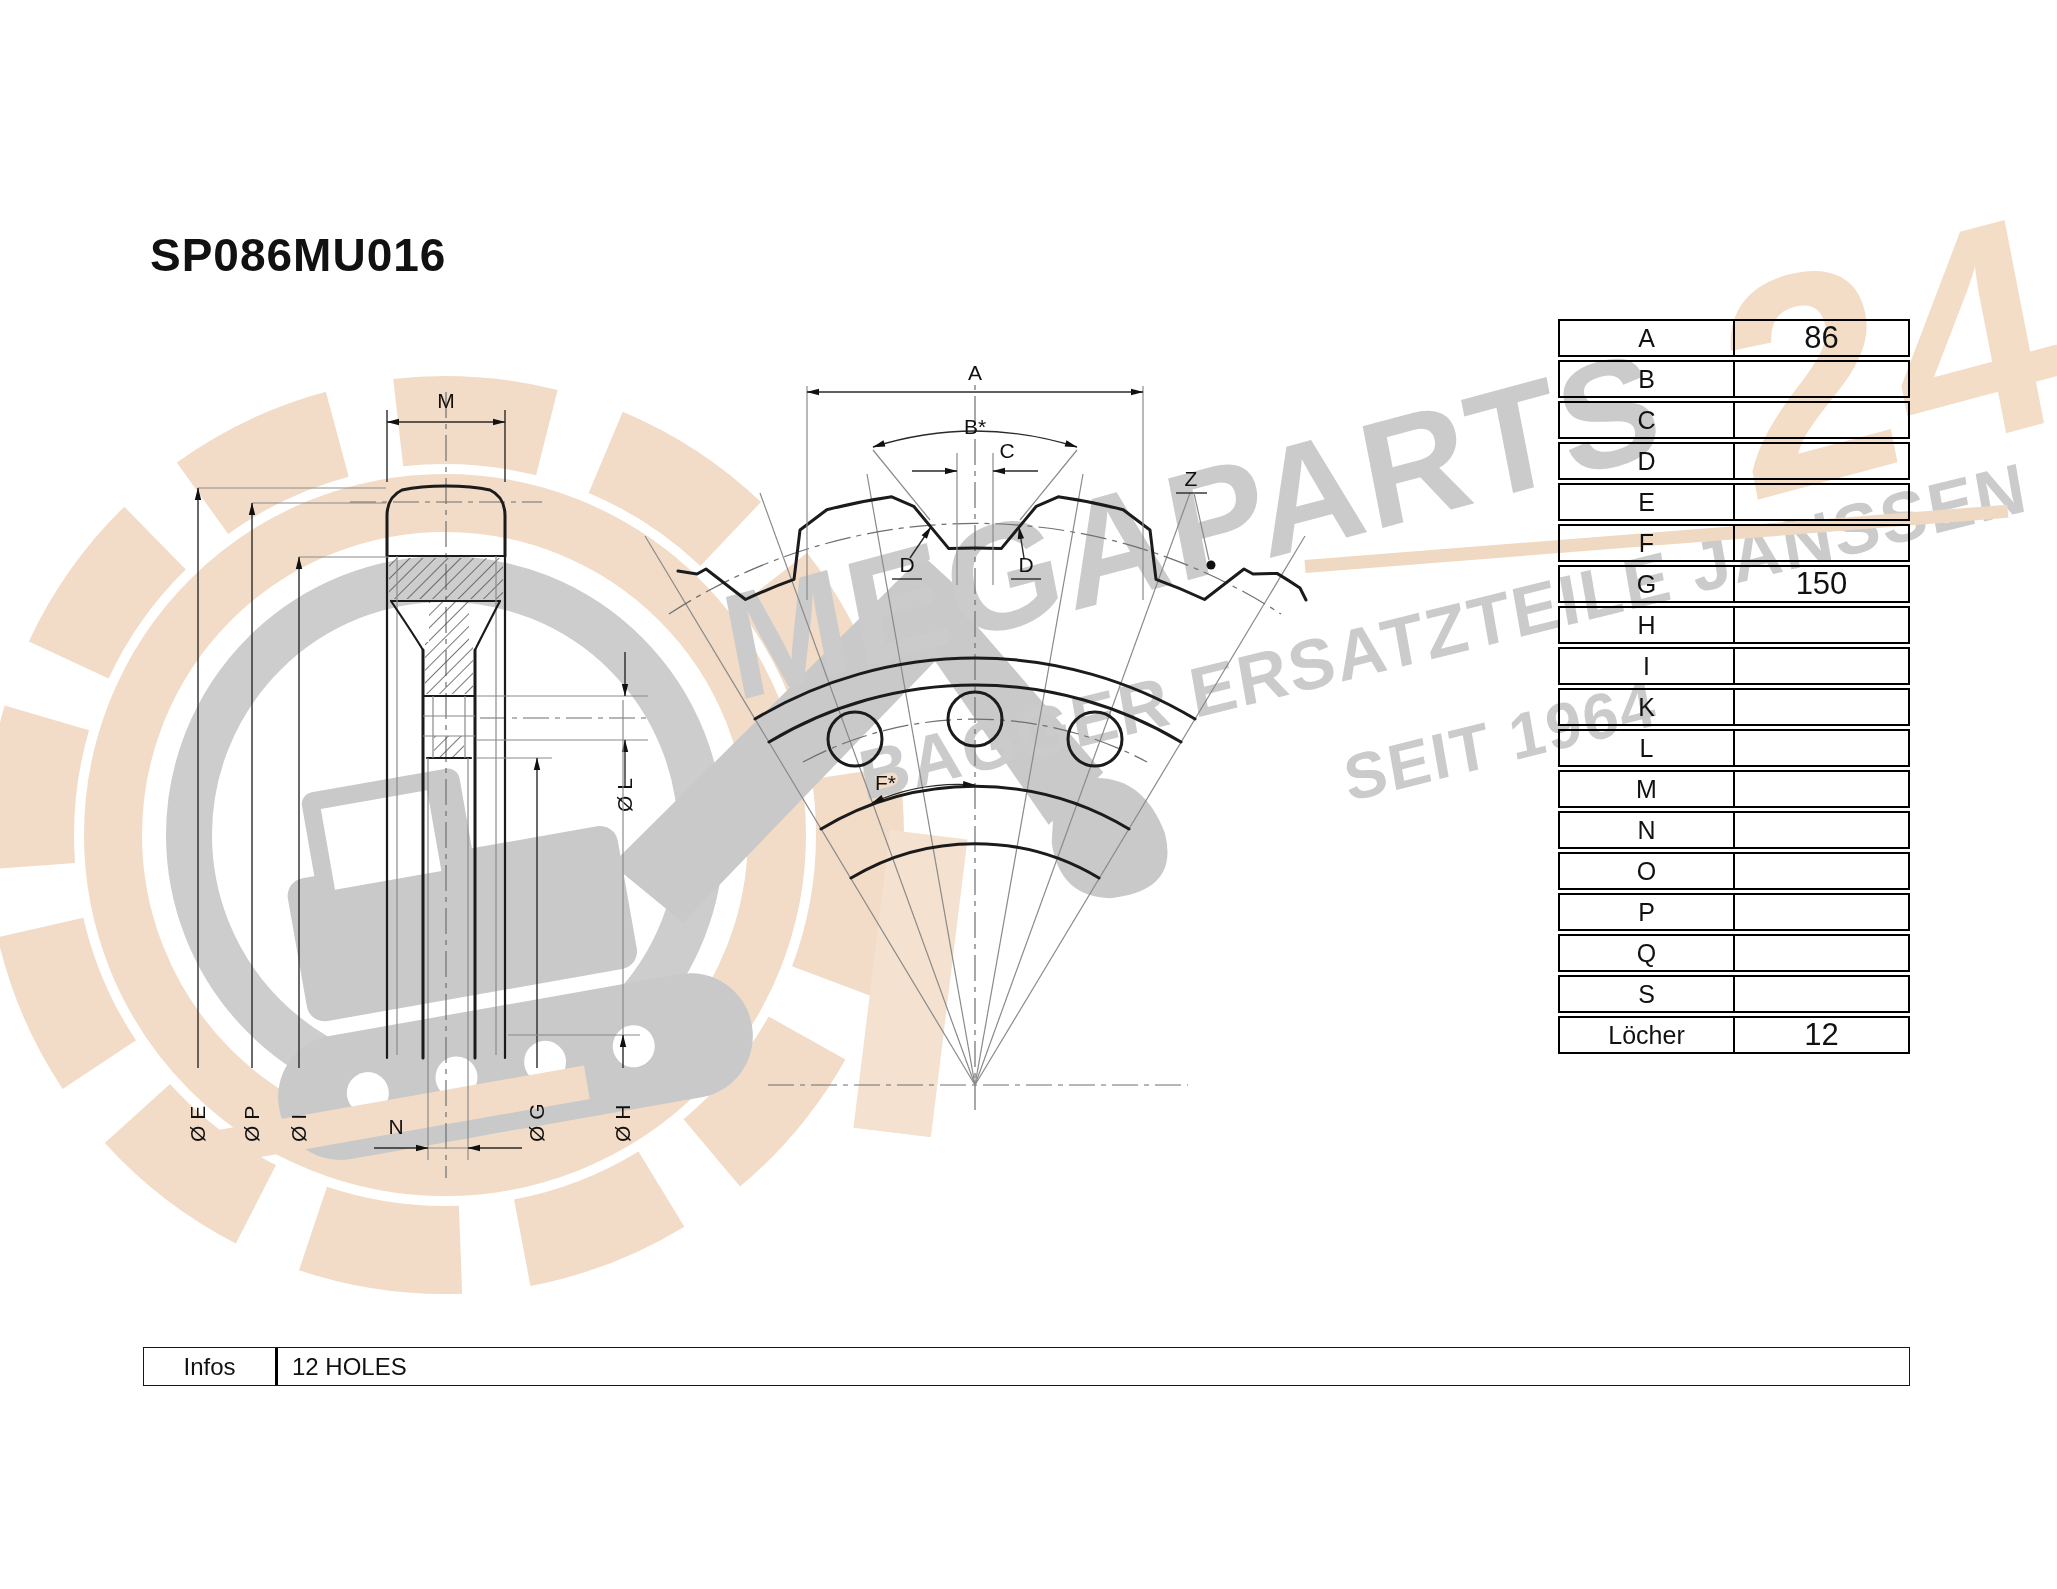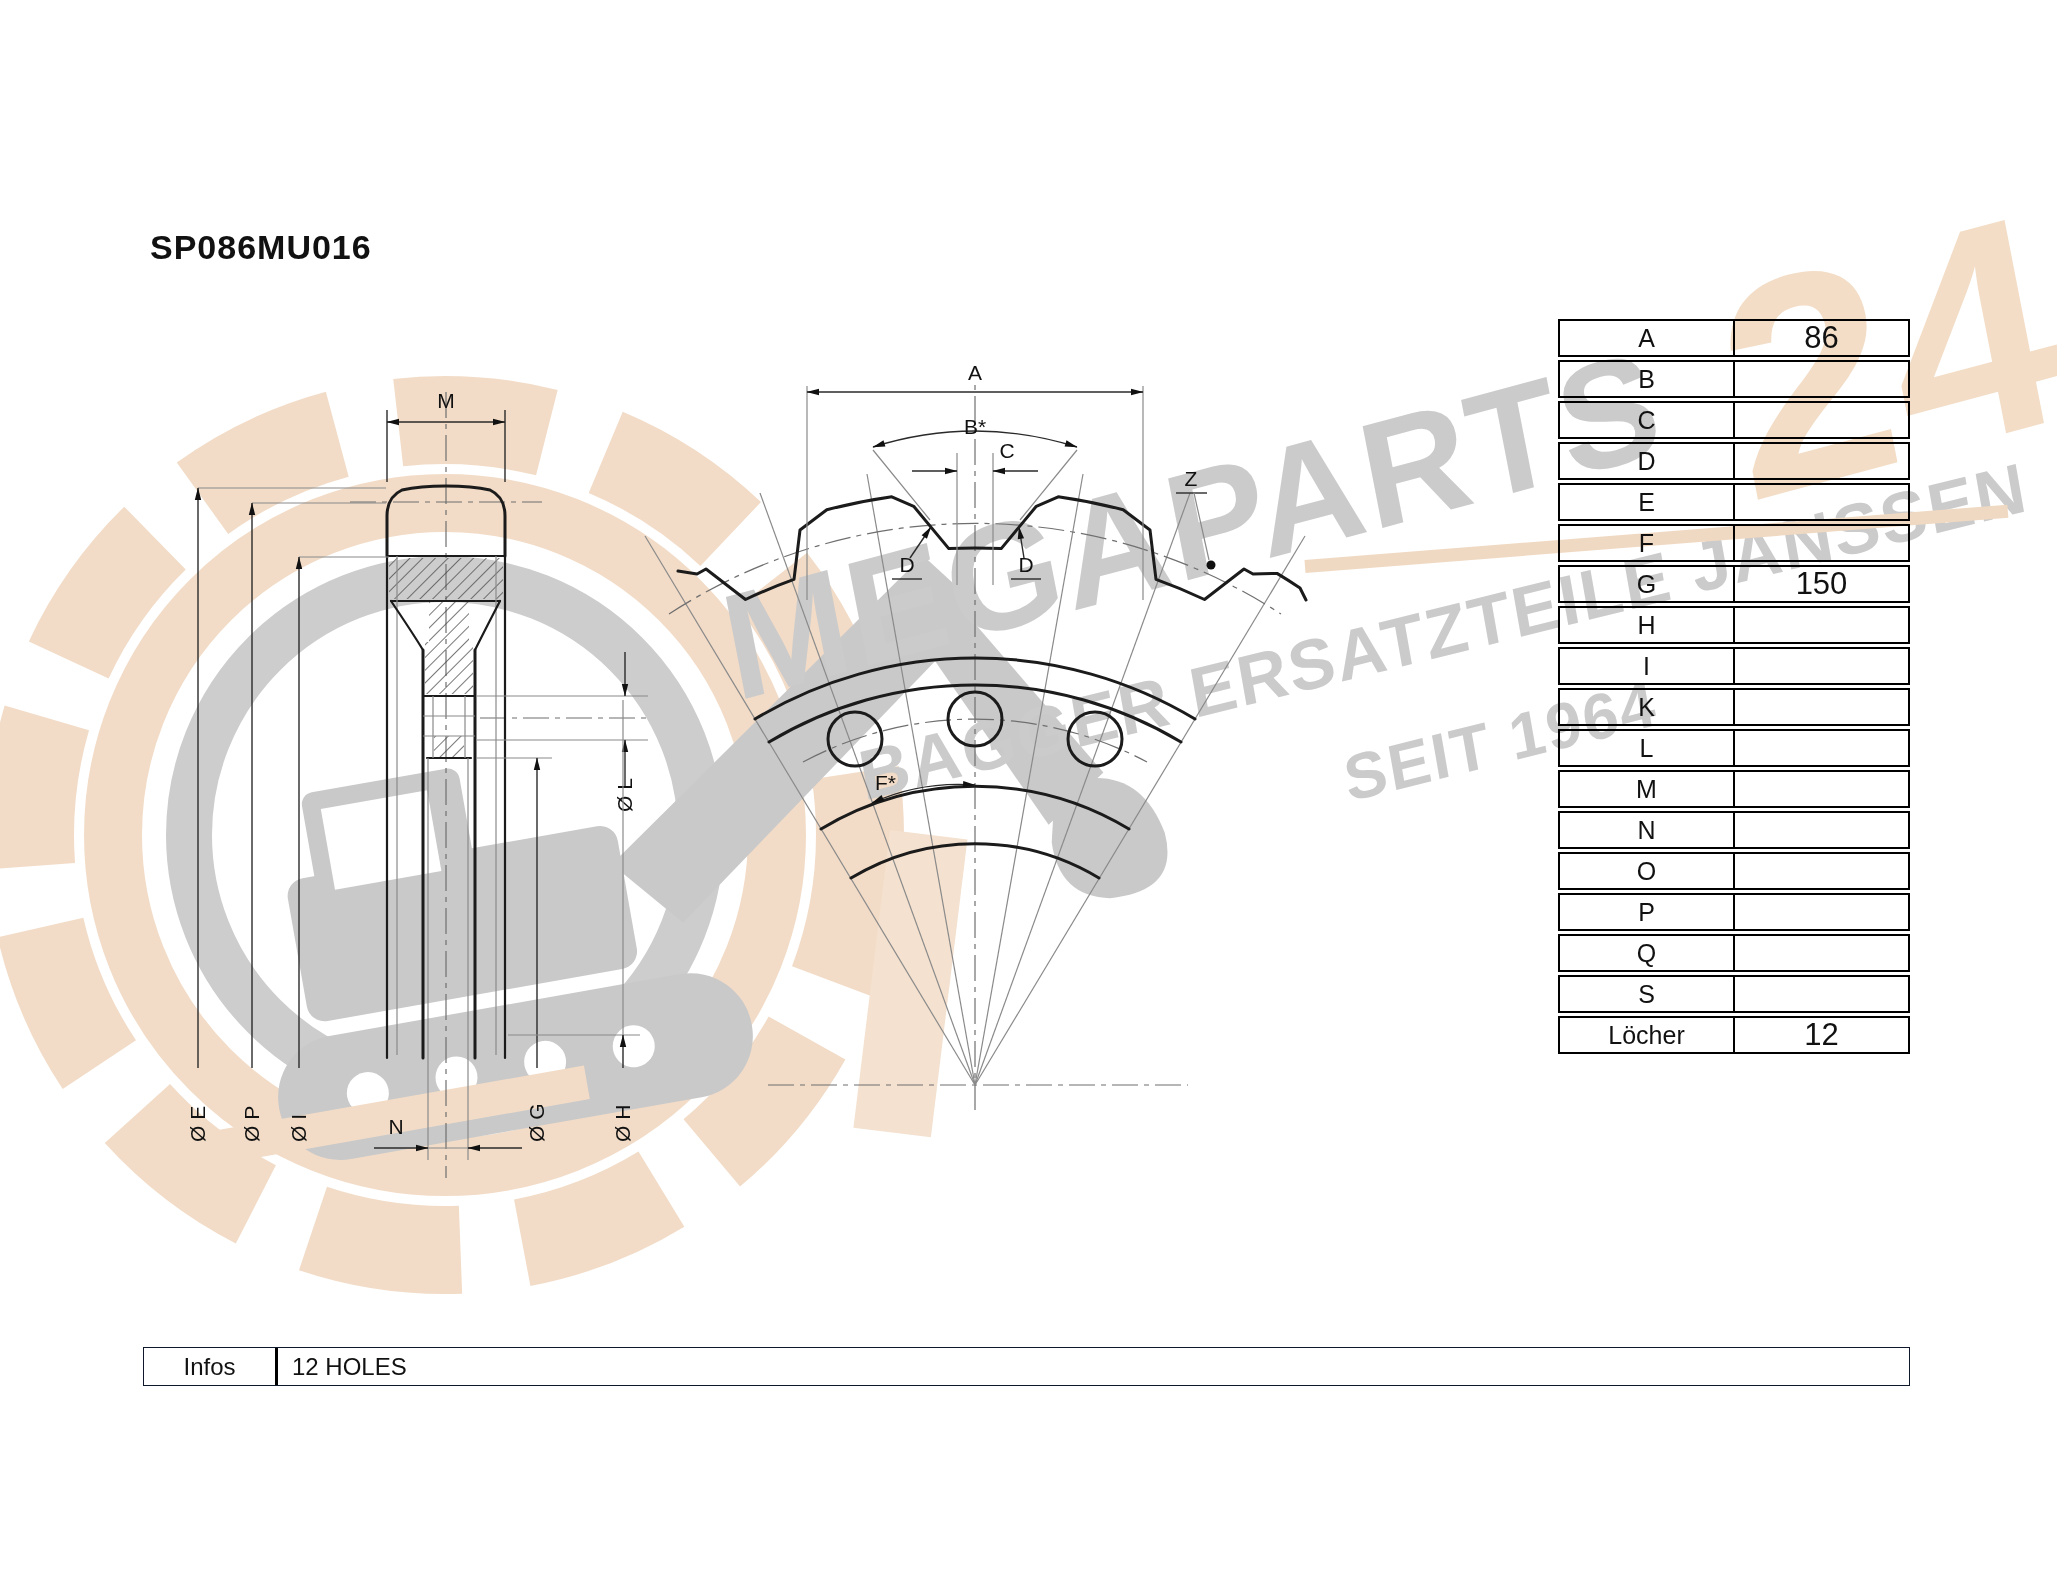--- a/index.html
+++ b/index.html
@@ -24,21 +24,21 @@
   .dimrow .lblcell{width:173px;border-right:2px solid #000;display:flex;align-items:center;
                    justify-content:center;font-size:25px;}
   .dimrow .valcell{flex:1;display:flex;align-items:center;justify-content:center;font-size:31px;text-align:right;}
   
   .infobar{position:absolute;left:143px;top:1347px;width:1767px;height:39px;border:1px solid #0f172a;
            box-sizing:border-box;display:flex;z-index:3;background:transparent;}
   .infobar .ilabel{width:131px;border-right:3px solid #000;display:flex;align-items:center;
                    justify-content:center;font-size:24px;}
   .infobar .ivalue{flex:1;display:flex;align-items:center;padding-left:14px;font-size:24px;}
   
-  .title{position:absolute;left:150px;top:228px;font-size:34px;font-weight:700;z-index:3;
+  .title{position:absolute;left:150px;top:228px;font-size:46px;font-weight:700;z-index:3;
          letter-spacing:1px;text-align:center;}
   
   .heavy{stroke:#1b1b1b;stroke-width:3;fill:none;stroke-linecap:round;stroke-linejoin:round;}
   .med{stroke:#1b1b1b;stroke-width:2.2;fill:none;stroke-linecap:round;}
   .thin{stroke:#8a8a8a;stroke-width:1.2;fill:none;}
   .dim{stroke:#2a2a2a;stroke-width:1.4;fill:none;}
   .cl{stroke:#6f6f6f;stroke-width:1.2;fill:none;stroke-dasharray:26 6 5 6;}
   .lbl{font:21px "Liberation Sans",sans-serif;fill:#111;}
 </style>
 </head>

